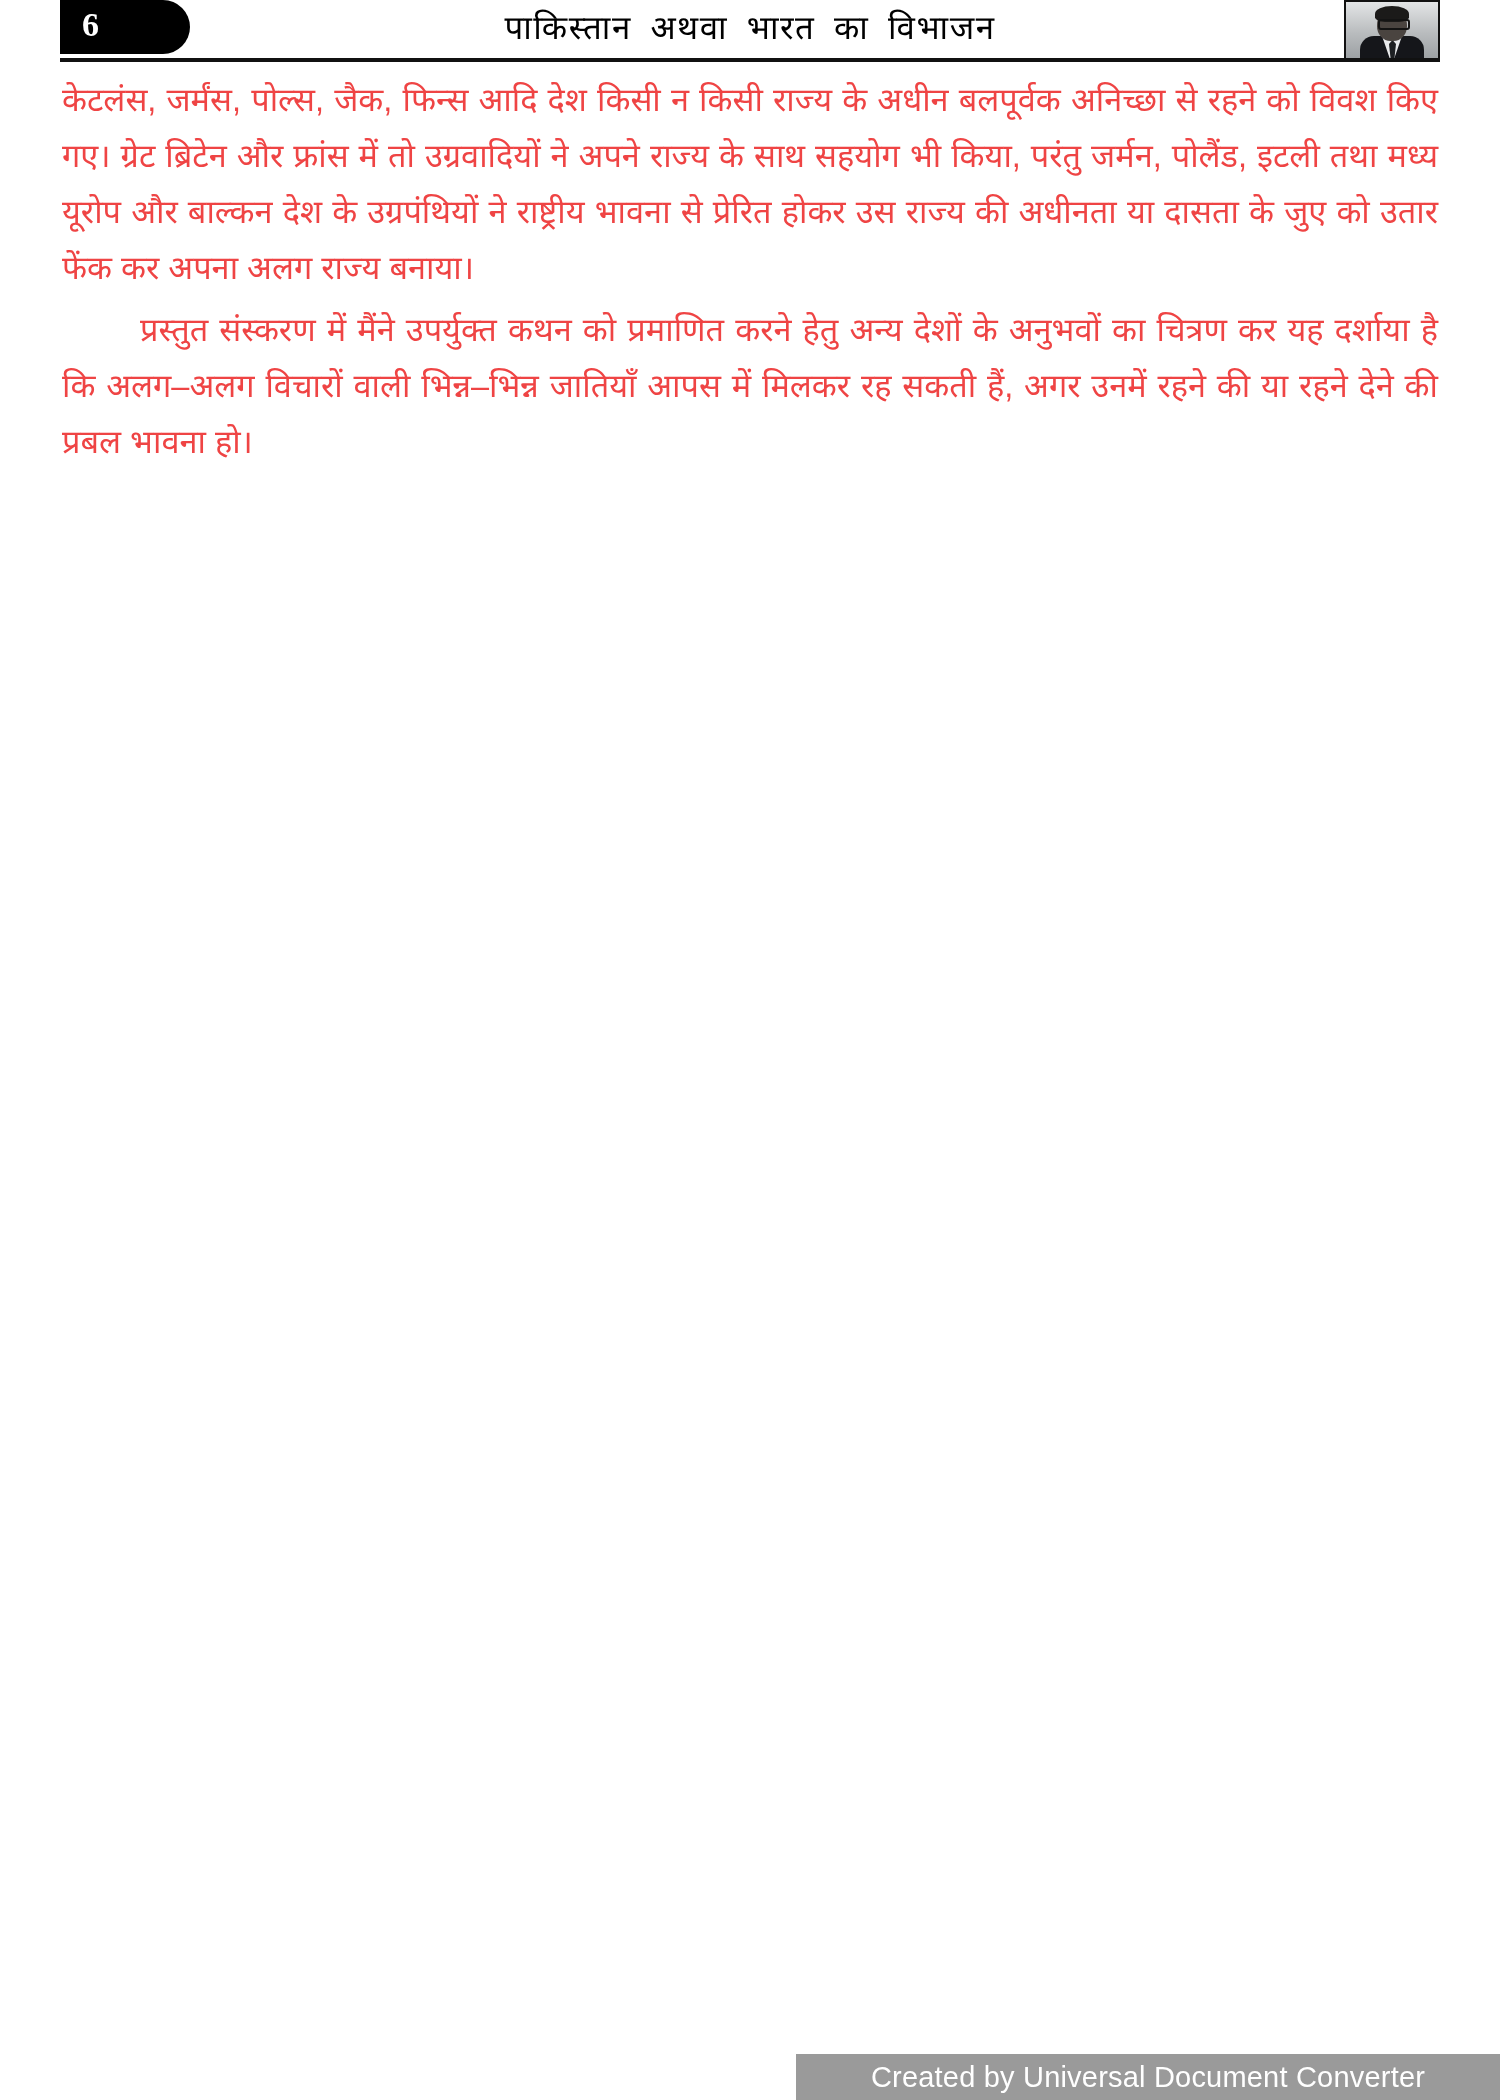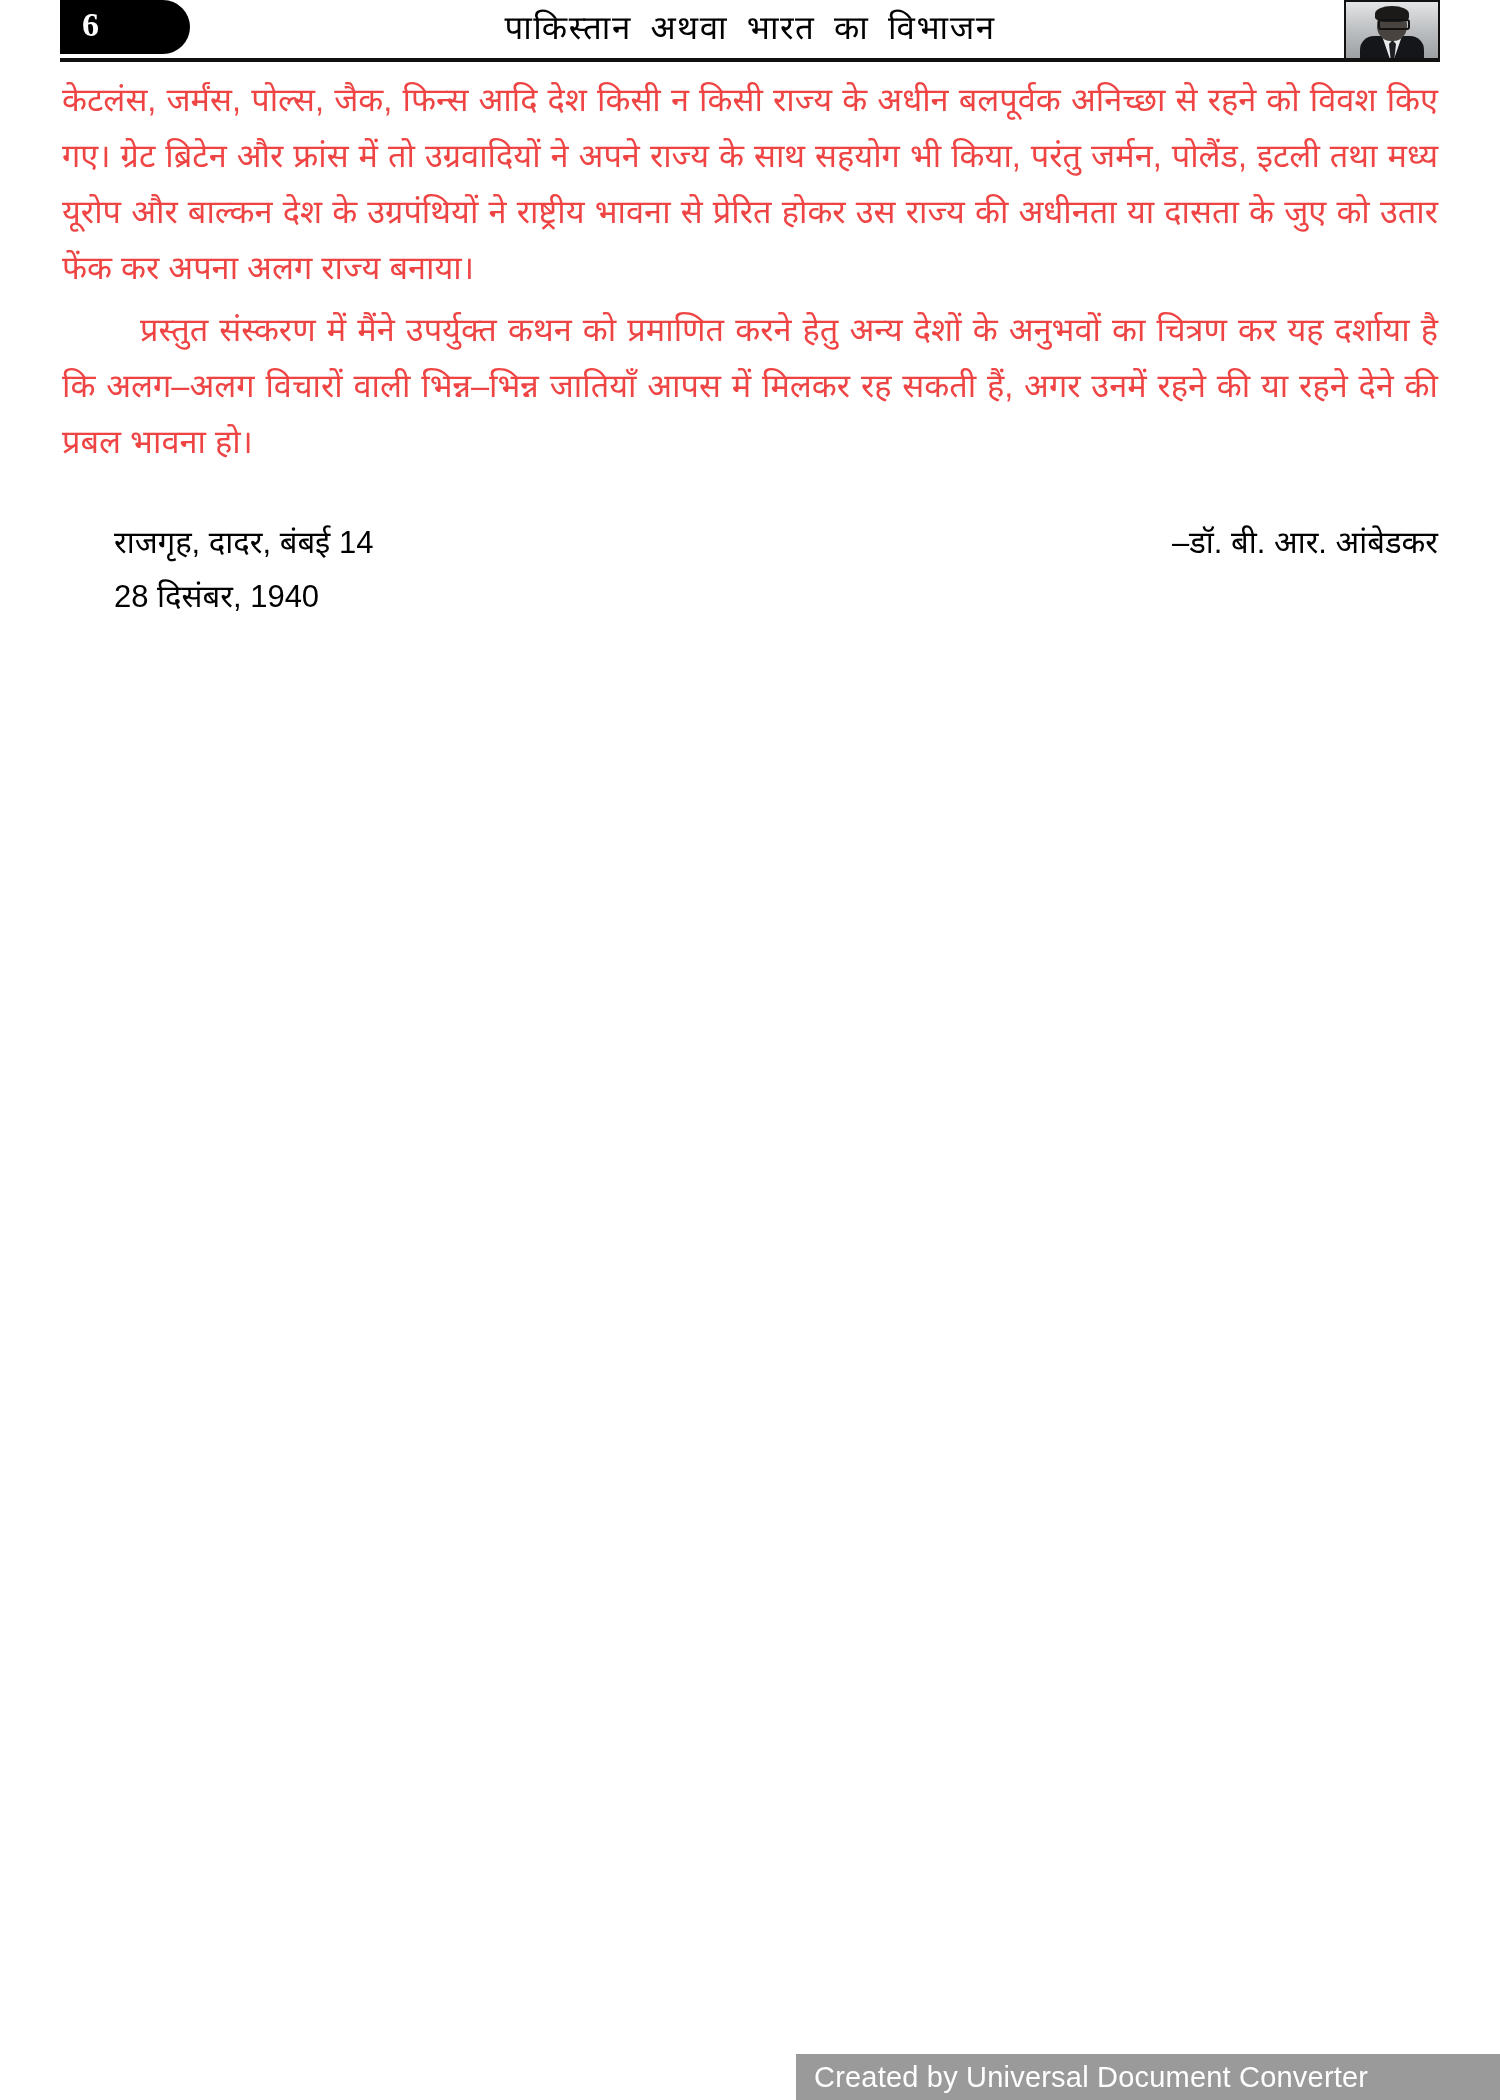--- a/index.html
+++ b/index.html
@@ -203,20 +203,21 @@
     position: absolute;
     right: 0px;
     bottom: 0px;
     height: 46px;
     min-width: 704px;
     background: #9a9a9a;
     color: #ffffff;
     font-family: "Liberation Sans", "DejaVu Sans", sans-serif;
     font-size: 29px;
     line-height: 46px;
+    text-align: center;
     padding: 0 18px;
     box-sizing: border-box;
     letter-spacing: 0.2px;
   }
 </style>
 </head>
 <body>
 
 <div class="page">
 
@@ -240,25 +241,16 @@
 
   </div>
 
   <div class="header-rule"></div>
 
   <div class="content">
     <p class="just para1">केटलंस, जर्मंस, पोल्स, जैक, फिन्स आदि देश किसी न किसी राज्य के अधीन बलपूर्वक अनिच्छा से रहने को विवश किए गए। ग्रेट ब्रिटेन और फ्रांस में तो उग्रवादियों ने अपने राज्य के साथ सहयोग भी किया, परंतु जर्मन, पोलैंड, इटली तथा मध्य यूरोप और बाल्कन देश के उग्रपंथियों ने राष्ट्रीय भावना से प्रेरित होकर उस राज्य की अधीनता या दासता के जुए को उतार फेंक कर अपना अलग राज्य बनाया।</p>
     <p class="just para2">प्रस्तुत संस्करण में मैंने उपर्युक्त कथन को प्रमाणित करने हेतु अन्य देशों के अनुभवों का चित्रण कर यह दर्शाया है कि अलग–अलग विचारों वाली भिन्न–भिन्न जातियाँ आपस में मिलकर रह सकती हैं, अगर उनमें रहने की या रहने देने की प्रबल भावना हो।</p>
   </div>
 
-  <div class="signature-block">
-    <div class="sig-row">
-      <div class="sig-left">राजगृह, दादर, बंबई 14</div>
-      <div class="sig-right">–डॉ. बी. आर. आंबेडकर</div>
-    </div>
-    <div class="sig-row">
-      <div class="sig-date">28 दिसंबर, 1940</div>
-    </div>
-  </div>
 
   <div class="watermark">Created by Universal Document Converter</div>
 
 </div>
 
 </body></html>

